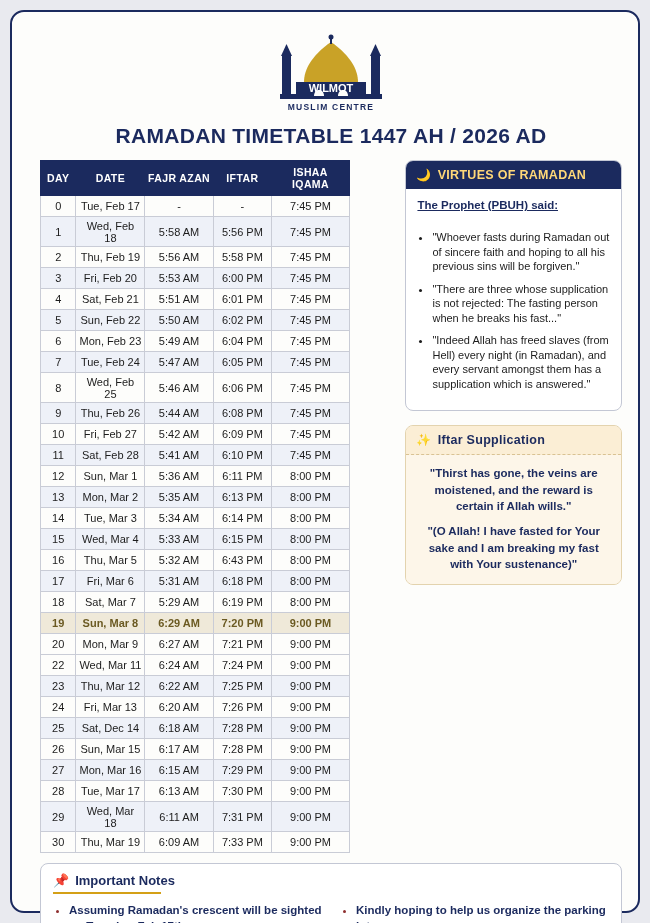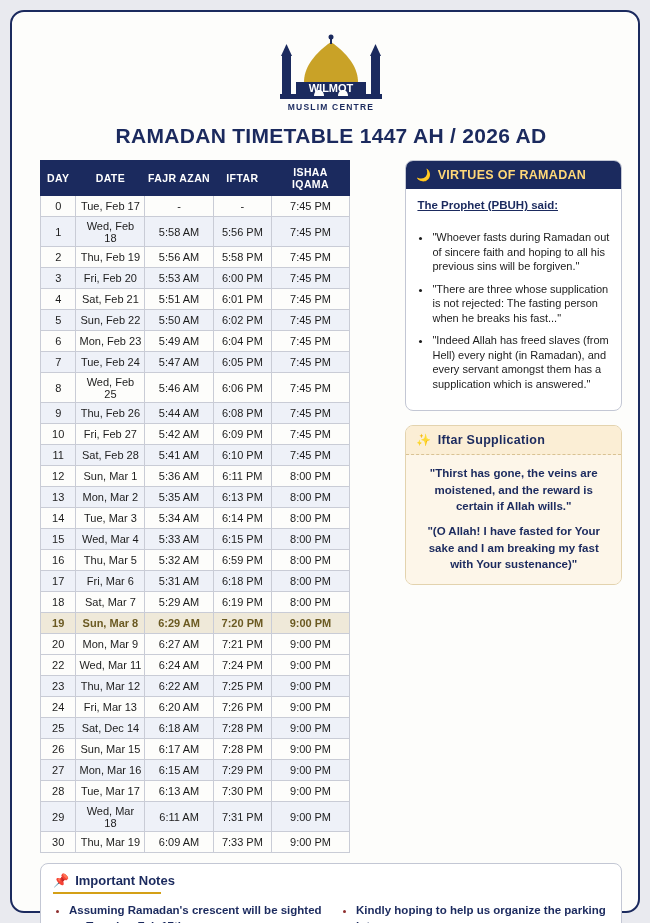--- a/index.html
+++ b/index.html
@@ -351,21 +351,21 @@
               <td class="col-day">15</td>
               <td class="col-date">Wed, Mar 4</td>
               <td class="col-fajr">5:33 AM</td>
               <td class="col-iftar">6:15 PM</td>
               <td class="col-ishaa">8:00 PM</td>
             </tr>
             <tr>
               <td class="col-day">16</td>
               <td class="col-date">Thu, Mar 5</td>
               <td class="col-fajr">5:32 AM</td>
-              <td class="col-iftar">6:59 PM</td>
+              <td class="col-iftar">6:43 PM</td>
               <td class="col-ishaa">8:00 PM</td>
             </tr>
             <tr class="alt">
               <td class="col-day">17</td>
               <td class="col-date">Fri, Mar 6</td>
               <td class="col-fajr">5:31 AM</td>
               <td class="col-iftar">6:18 PM</td>
               <td class="col-ishaa">8:00 PM</td>
             </tr>
             <tr>

